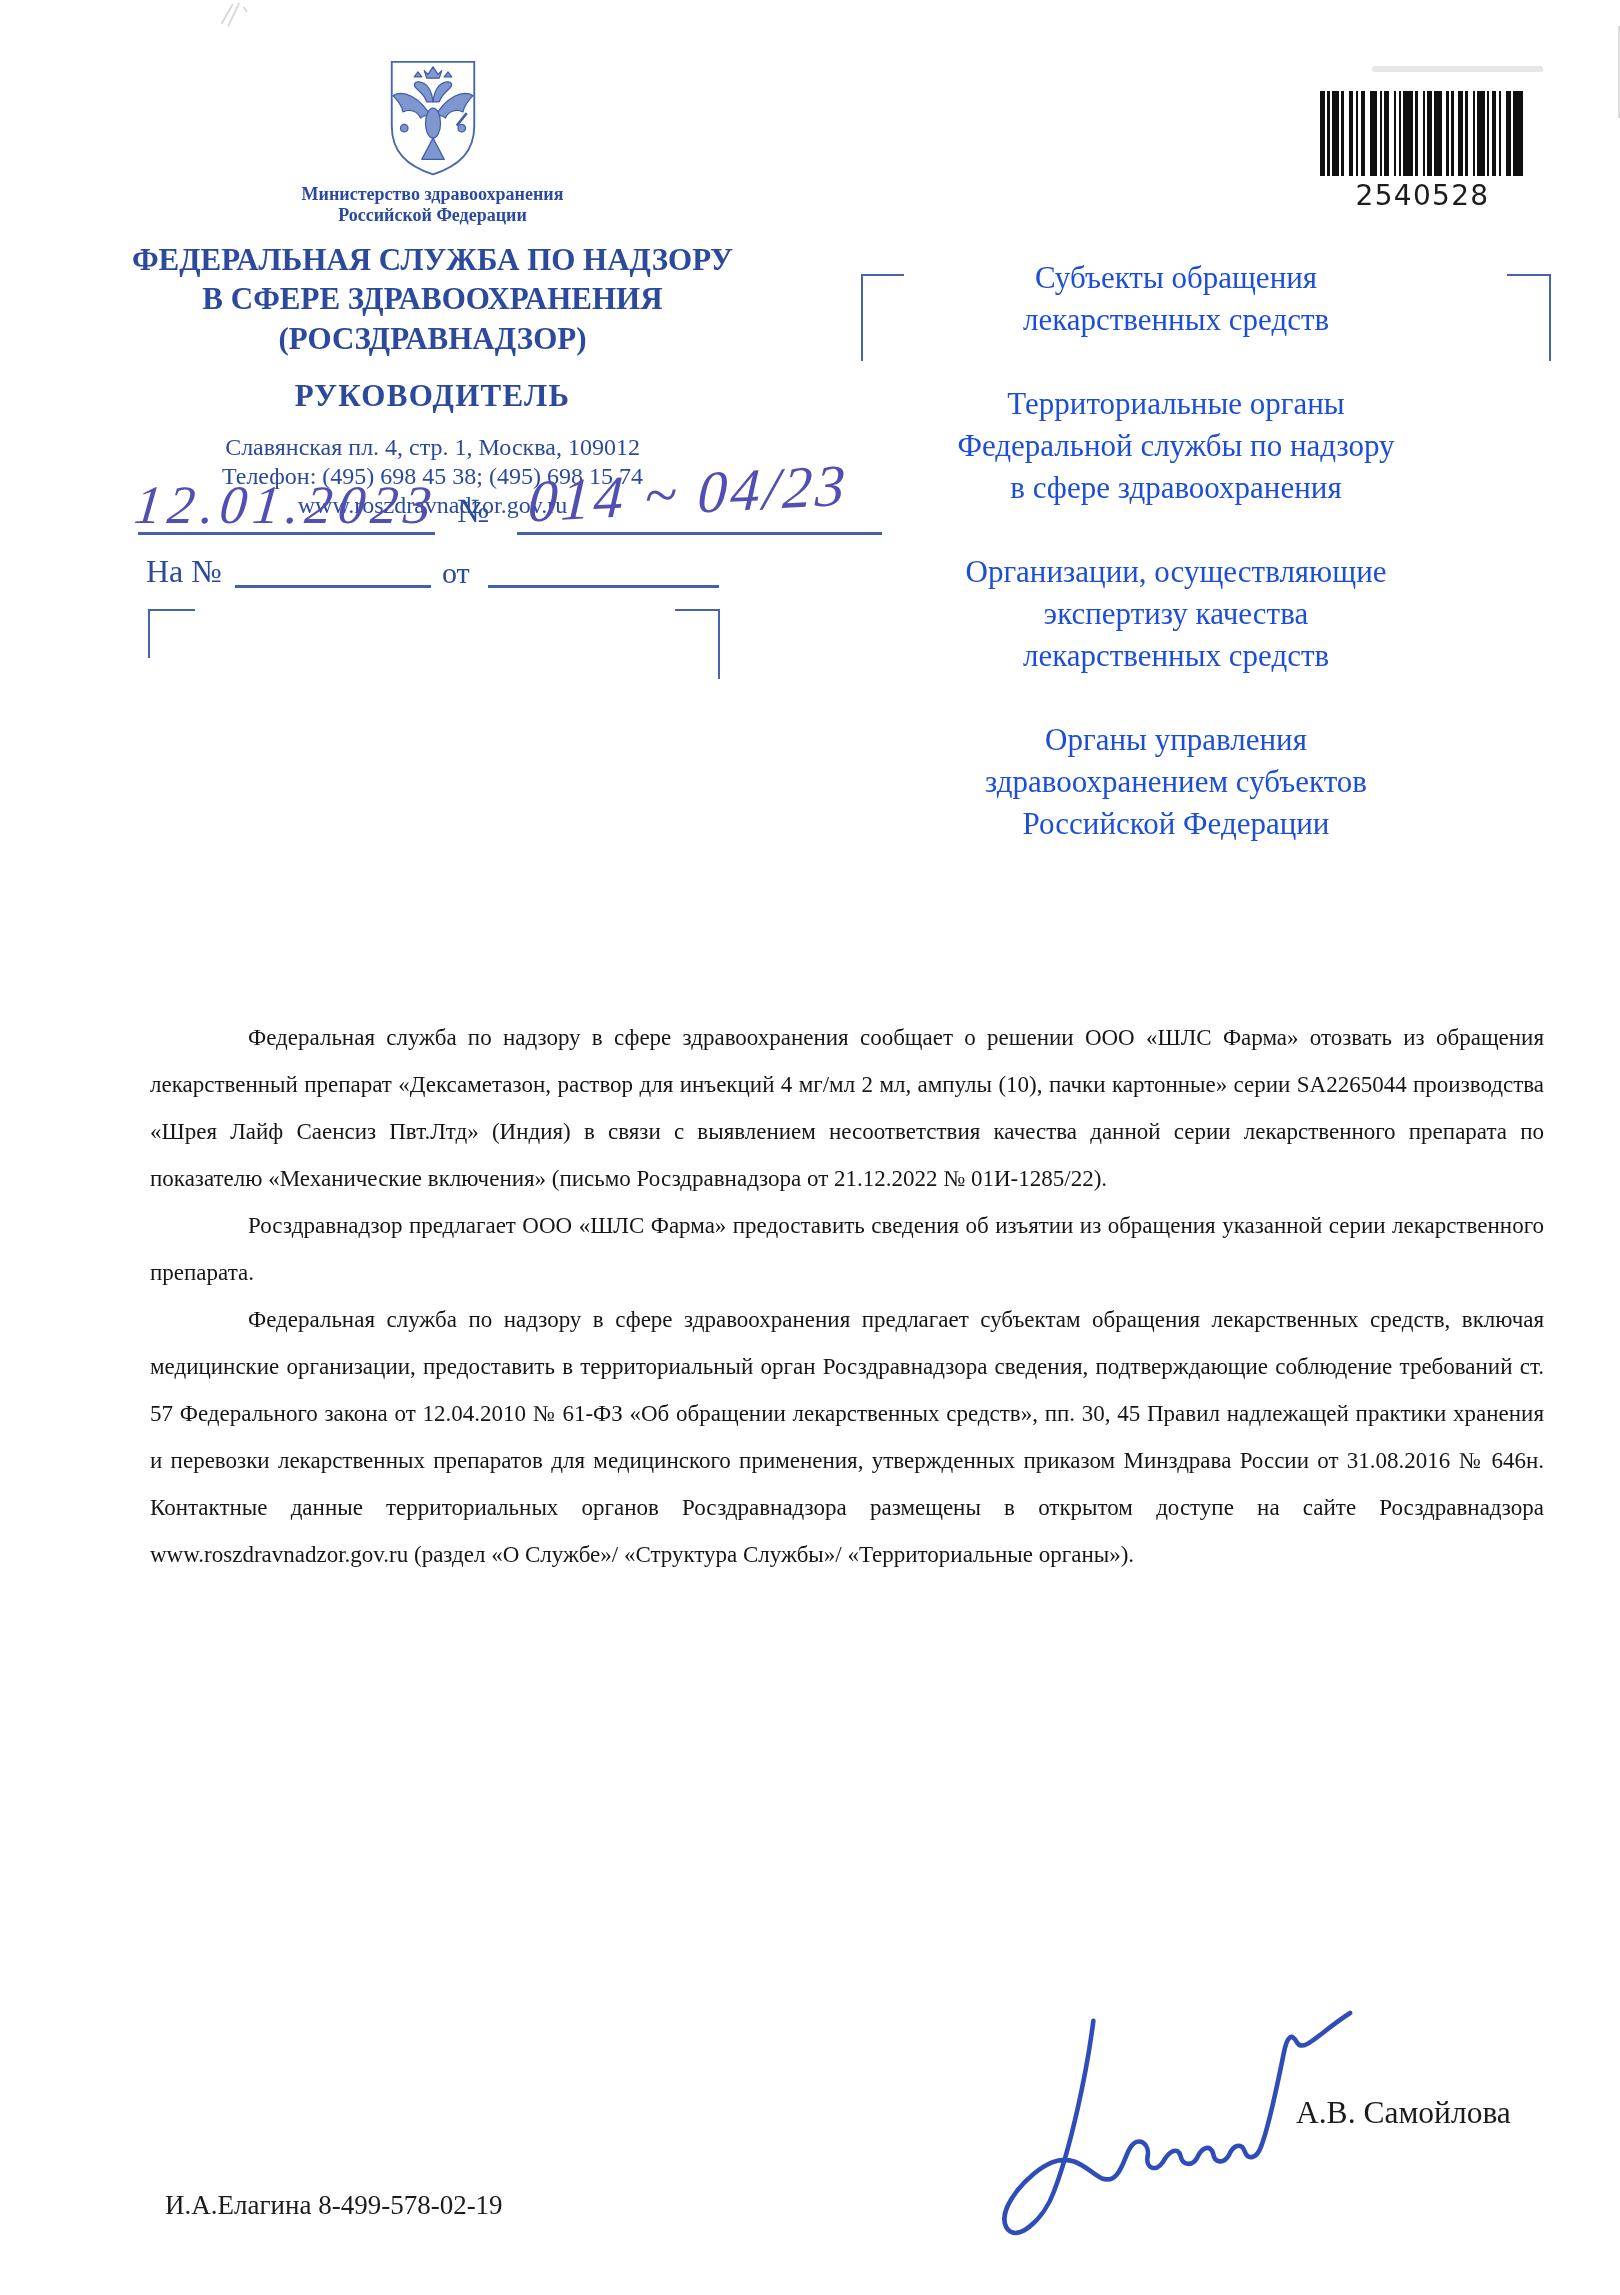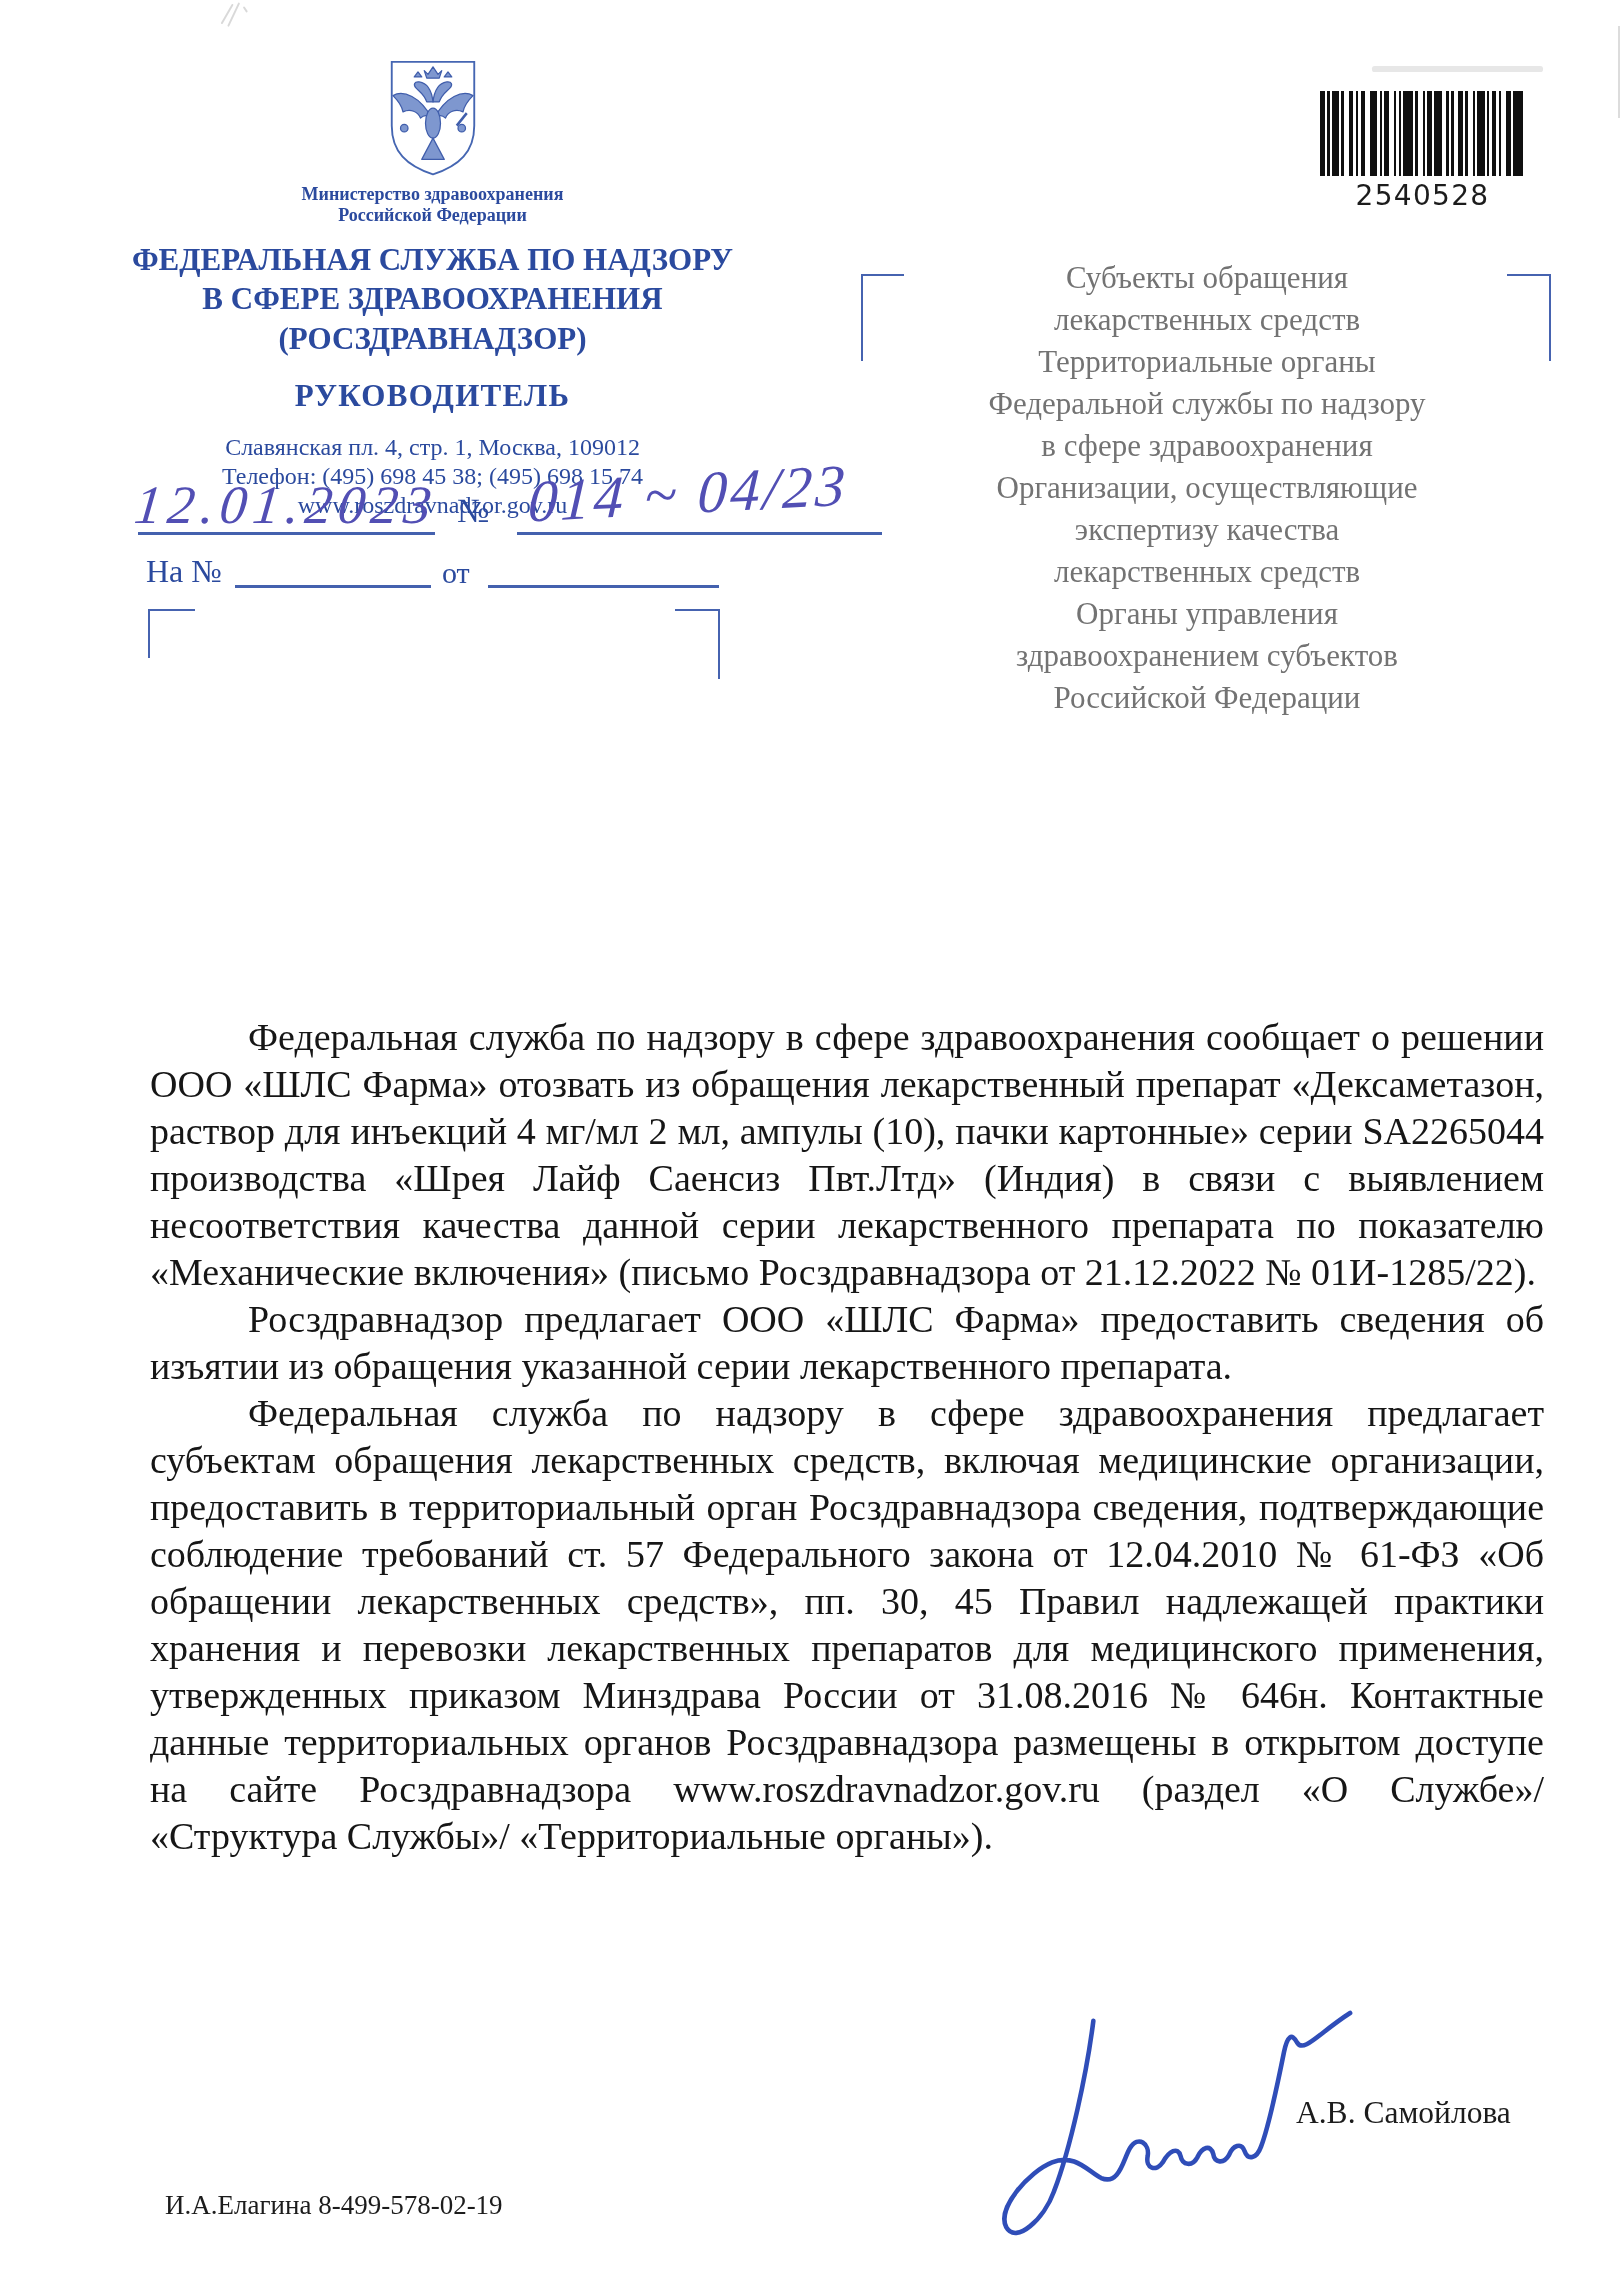--- a/index.html
+++ b/index.html
@@ -39,25 +39,25 @@
   .subject{position:absolute;left:151px;top:631px;font-size:29.5px;line-height:43px;color:#161616;}
 
   
   .barcode{position:absolute;left:1320px;top:91px;width:205px;}
   .barcode-bars{display:flex;height:85px;width:205px;}
   .barcode-number{text-align:center;font-family:"DejaVu Sans", sans-serif;font-size:28px;margin-top:2.6px;letter-spacing:1.3px;color:#1c1c1c;}
   .smudge{position:absolute;left:1372px;top:66px;width:171px;height:5.9px;background:#cfcfcf;opacity:.5;border-radius:2.6px;}
   .scan-edge{position:absolute;right:0;top:26px;width:2.6px;height:92px;background:#9a9a9a;opacity:.35;}
 
   
-  .addressees{position:absolute;left:879px;top:257px;width:656px;text-align:center;
-              font-size:31px;line-height:42px;display:flex;flex-direction:column;color:#737373;}
-
-  
-  .body-text{position:absolute;left:150px;top:1014px;width:1394px;font-size:38px;line-height:47px;text-align:justify;}
+  .addressees{position:absolute;left:848px;top:257px;width:656px;text-align:center;
+              font-size:31px;line-height:42px;display:flex;flex-direction:column;gap:42px;color:#1d4ed8;}
+
+  
+  .body-text{position:absolute;left:150px;top:1014px;width:1394px;font-size:23px;line-height:47px;text-align:justify;}
   .body-text p{margin:0;text-indent:98px;}
 
   
   .sig-svg{position:absolute;left:988px;top:1975px;}
   .sig-name{position:absolute;left:1296px;top:2095px;font-size:31.5px;color:#1c1c1c;}
   .footer-contact{position:absolute;left:157px;top:2190px;font-size:27px;color:#1c1c1c;margin-left:8px;}
   .pencil{position:absolute;left:210px;top:1.3px;opacity:.5;}
 </style>
 </head>
 <body>

